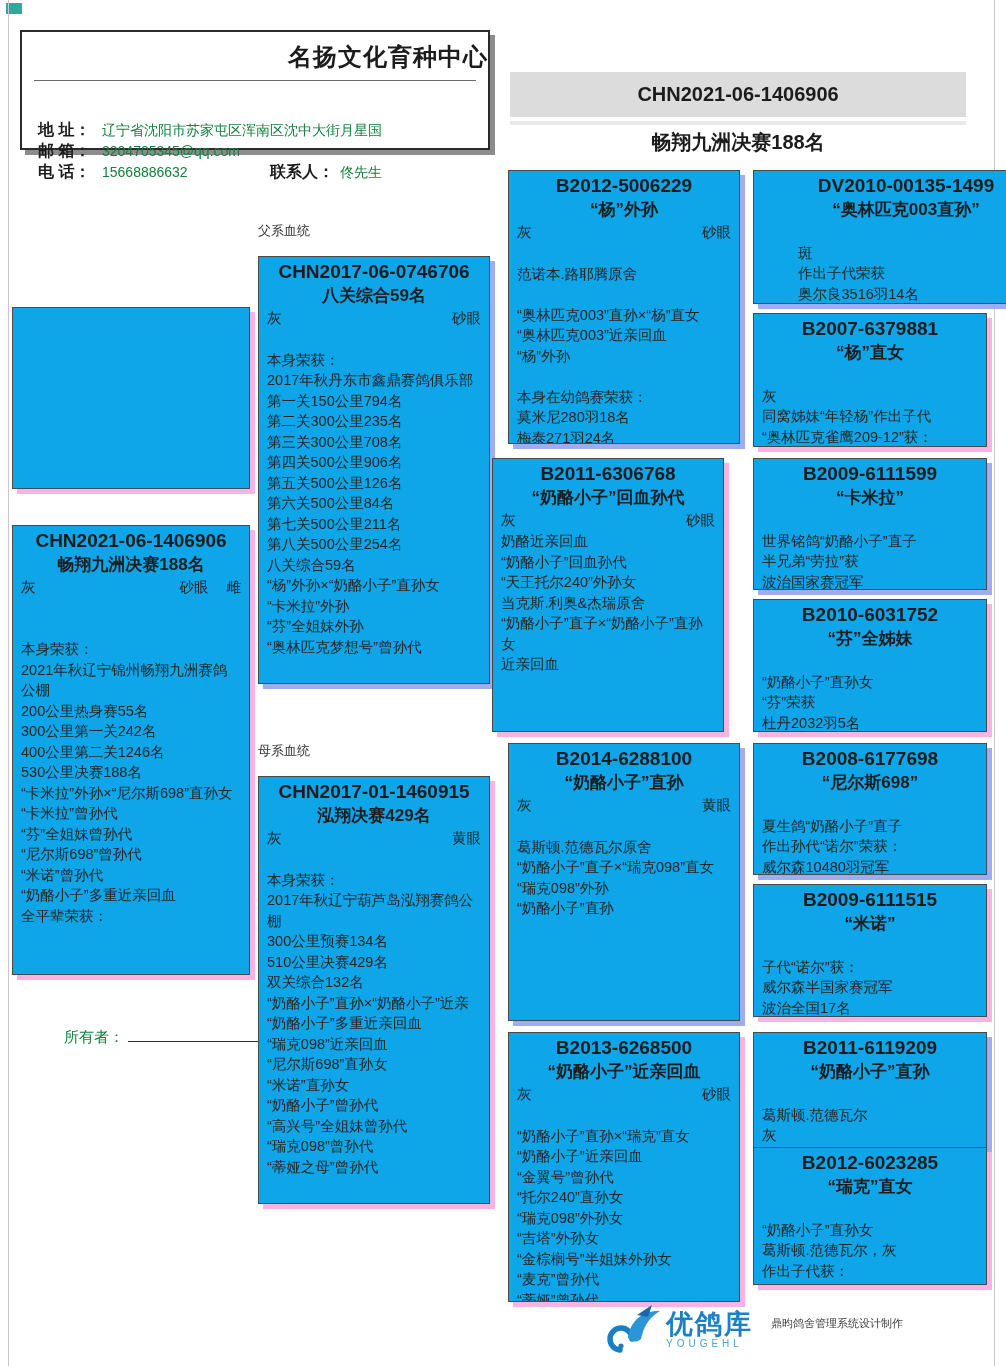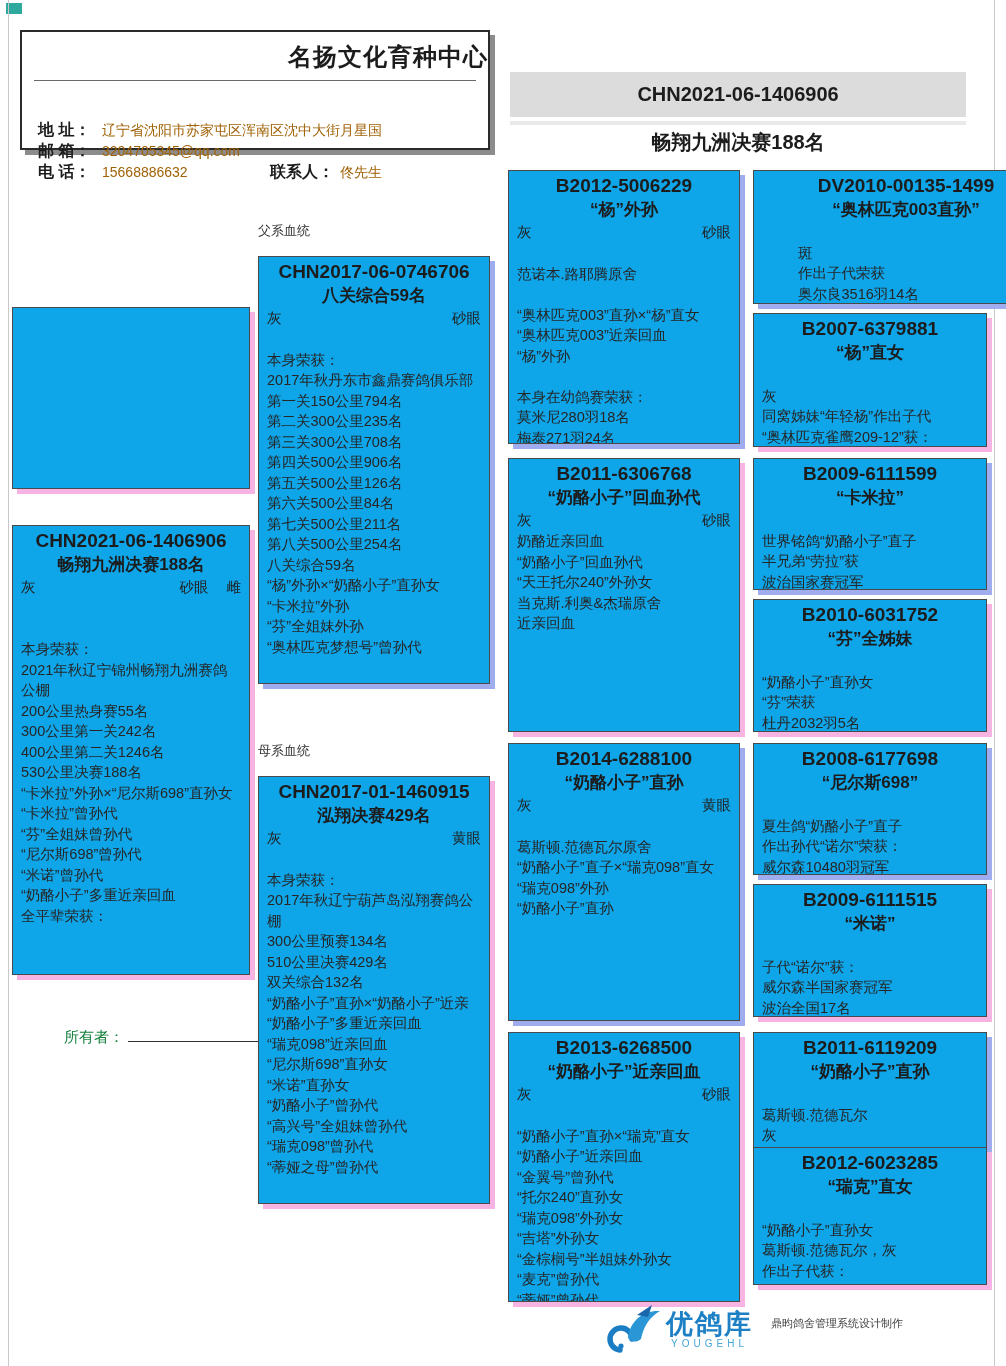--- a/index.html
+++ b/index.html
@@ -9,21 +9,21 @@
   .corner-mark{position:absolute;left:6px;top:3px;width:16px;height:11px;background:#2fa89e;}
 
   
   .header-box{position:absolute;left:20px;top:30px;width:466px;height:116px;background:#fff;
               border:2px solid #2b2b2b;box-shadow:5px 5px 0 #8c8c8c;}
   .header-title{font-size:24px;font-weight:bold;text-align:right;padding-top:9px;letter-spacing:1px;}
   .header-divider{border-top:1px solid #6a6a6a;margin:7px 12px 0 12px;}
   .header-rows{padding:6px 16px 0 16px;}
   .hrow{display:flex;align-items:baseline;height:21px;}
   .hlabel{font-weight:bold;font-size:16px;width:64px;flex:0 0 auto;}
-  .hvalue{font-size:14px;color:#a16207;margin-top:35px;}
+  .hvalue{font-size:14px;color:#15803d;margin-top:35px;}
   .hvalue.phone{width:168px;flex:0 0 auto;}
   .hlabel.contact{width:auto;margin-right:6px;}
 
   
   .banner-bar{position:absolute;left:510px;top:72px;width:456px;height:45px;background:#dcdcdc;
               display:flex;align-items:center;justify-content:center;font-size:20px;font-weight:bold;}
   .banner-strip{position:absolute;left:510px;top:121px;width:456px;height:4px;background:#e9e9e9;}
   .banner-title{position:absolute;left:510px;top:129px;width:456px;text-align:center;
                 font-size:20px;font-weight:bold;}
 
@@ -39,21 +39,21 @@
   .lines .bl{min-height:20.5px;}
 
   .section-label{position:absolute;font-size:13px;color:#333;}
 
   .owner-row{position:absolute;left:64px;top:1028px;font-size:15px;color:#15803d;}
   .owner-blank{display:inline-block;width:150px;border-bottom:1.5px solid #333;height:13px;margin-left:4px;}
 
   
   .footer{position:absolute;left:600px;top:1302px;display:flex;align-items:flex-start;}
   .logo-svg{width:62px;height:54px;flex:0 0 auto;}
-  .logo-textwrap{margin-left:4px;margin-top:8px;text-align:center;}
+  .logo-textwrap{margin-left:4px;margin-top:8px;text-align:left;}
   .logo-cn{font-size:27px;font-weight:bold;color:#1d80c5;letter-spacing:2px;line-height:28px;}
   .logo-en{font-size:10px;color:#49a6d6;letter-spacing:4px;line-height:11px;}
   .footer-credit{margin-left:18px;margin-top:14px;font-size:11px;color:#3f3f3f;}
 </style>
 </head>
 <body>
 
 <div class="page">
 
   <span class="corner-mark"></span>
@@ -186,32 +186,33 @@
         <div class="bl">“奥林匹克003”直孙×“杨”直女</div>
         <div class="bl">“奥林匹克003”近亲回血</div>
         <div class="bl">“杨”外孙</div>
         <div class="bl">&nbsp;</div>
         <div class="bl">本身在幼鸽赛荣获：</div>
         <div class="bl">莫米尼280羽18名</div>
         <div class="bl">梅泰271羽24名</div>
       </div>
   </div>
 
-  <div class="pbox pink" style="left:508px;top:458px;width:230px;height:272px;">
+  <div class="pbox pink" style="left:492px;top:458px;width:230px;height:272px;">
     <div class="ring">B2011-6306768</div>
     <div class="pname">“奶酪小子”回血孙代</div>
     <div class="traits">
       <span>灰</span>
       <span>砂眼</span>
     </div>
     <div class="lines">
         <div class="bl">奶酪近亲回血</div>
         <div class="bl">“奶酪小子”回血孙代</div>
         <div class="bl">“天王托尔240”外孙女</div>
         <div class="bl">当克斯.利奥&amp;杰瑞原舍</div>
+        <div class="bl">“奶酪小子”直子×“奶酪小子”直孙女</div>
         <div class="bl">近亲回血</div>
       </div>
   </div>
 
   <div class="pbox blue" style="left:508px;top:743px;width:230px;height:276px;">
     <div class="ring">B2014-6288100</div>
     <div class="pname">“奶酪小子”直孙</div>
     <div class="traits">
       <span>灰</span>
       <span>黄眼</span>

